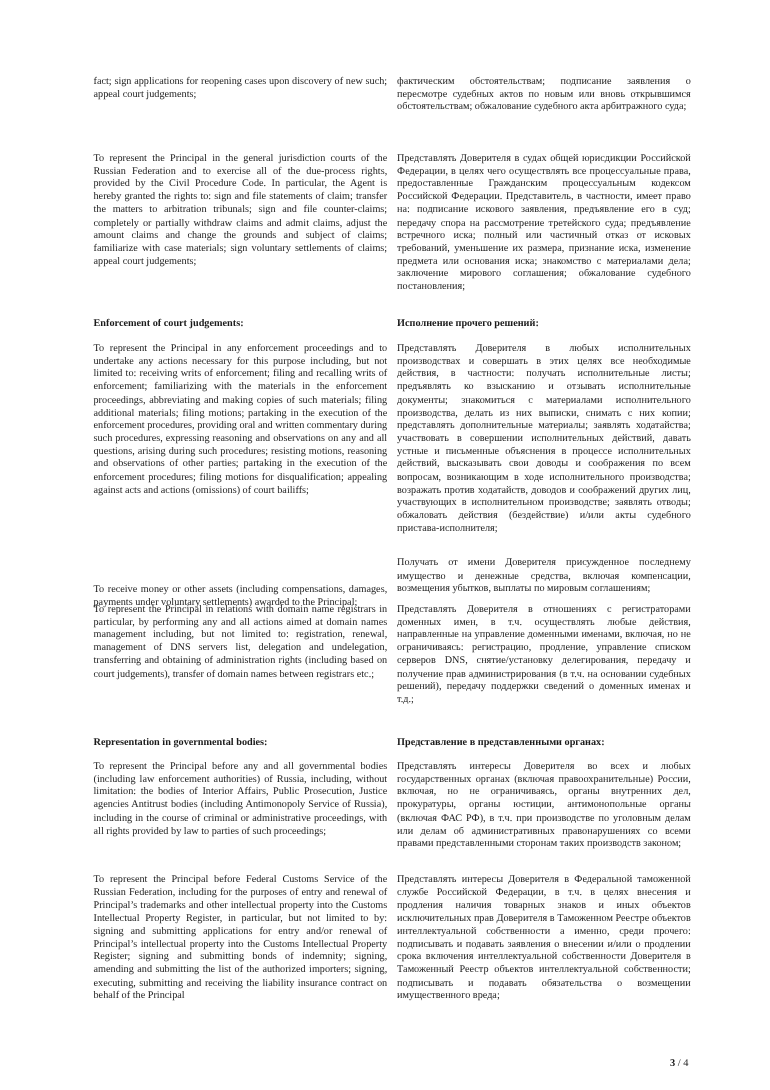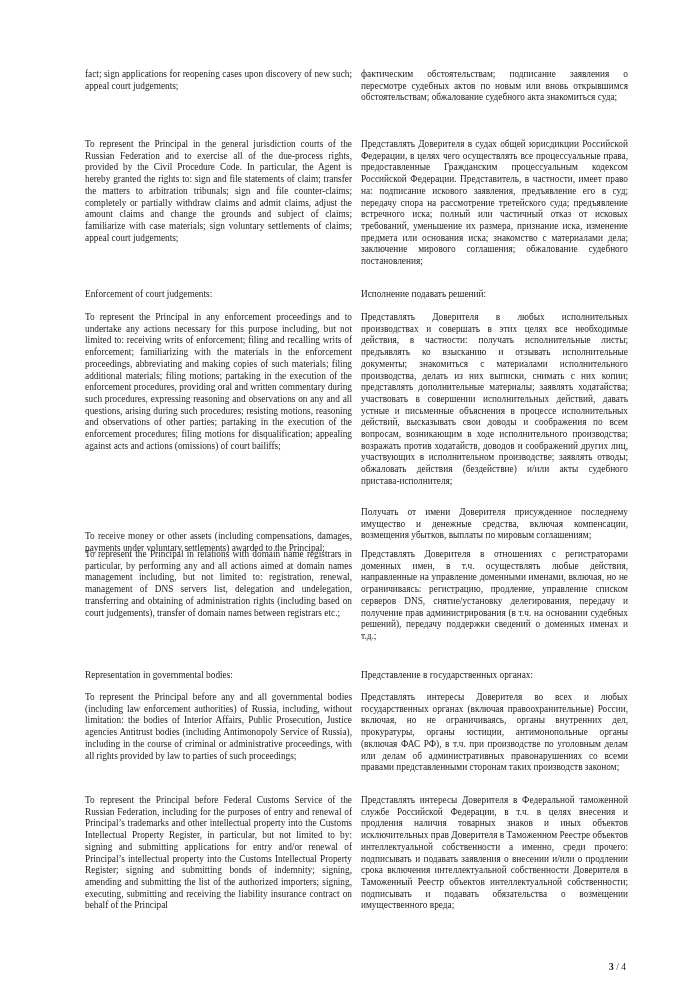--- a/index.html
+++ b/index.html
@@ -2,48 +2,48 @@
 <html><head>
   <meta charset="utf-8">
   <style>
     html, body { margin: 0; padding: 0; background: #ffffff; }
     body { width: 700px; height: 991px; position: relative; overflow: hidden;
       font-family: "Liberation Serif", "DejaVu Serif", serif; color: #1a1a1a; }
     .col { position: absolute; width: 267px; font-size: 9.3px; line-height: 11.7px;
       text-align: justify; margin: 0; }
     .left { left: 85px; }
     .right { left: 361px; }
-    .heading { font-weight: normal; }
+    .heading { font-weight: bold; }
     .page-num { position: absolute; left: 609px; top: 930px; font-size: 9.5px; margin-top: 32px; }
     .page-num b { font-weight: bold; }
   </style>
 </head>
 <body>
 
 <div>
   <p class="col left" style="top:69px">fact; sign applications for reopening cases upon discovery of new such; appeal court judgements;</p>
-  <p class="col right" style="top:69px">фактическим обстоятельствам; подписание заявления о пересмотре судебных актов по новым или вновь открывшимся обстоятельствам; обжалование судебного акта знакомиться суда;</p>
+  <p class="col right" style="top:69px">фактическим обстоятельствам; подписание заявления о пересмотре судебных актов по новым или вновь открывшимся обстоятельствам; обжалование судебного акта арбитражного суда;</p>
 
   <p class="col left" style="top:139px">To represent the Principal in the general jurisdiction courts of the Russian Federation and to exercise all of the due-process rights, provided by the Civil Procedure Code. In particular, the Agent is hereby granted the rights to: sign and file statements of claim; transfer the matters to arbitration tribunals; sign and file counter-claims; completely or partially withdraw claims and admit claims, adjust the amount claims and change the grounds and subject of claims; familiarize with case materials; sign voluntary settlements of claims; appeal court judgements;</p>
   <p class="col right" style="top:139px">Представлять Доверителя в судах общей юрисдикции Российской Федерации, в целях чего осуществлять все процессуальные права, предоставленные Гражданским процессуальным кодексом Российской Федерации. Представитель, в частности, имеет право на: подписание искового заявления, предъявление его в суд; передачу спора на рассмотрение третейского суда; предъявление встречного иска; полный или частичный отказ от исковых требований, уменьшение их размера, признание иска, изменение предмета или основания иска; знакомство с материалами дела; заключение мирового соглашения; обжалование судебного постановления;</p>
 
   <p class="col left heading" style="top:289px">Enforcement of court judgements:</p>
-  <p class="col right heading" style="top:289px">Исполнение подавать решений:</p>
+  <p class="col right heading" style="top:289px">Исполнение прочего решений:</p>
 
   <p class="col left" style="top:312px">To represent the Principal in any enforcement proceedings and to undertake any actions necessary for this purpose including, but not limited to: receiving writs of enforcement; filing and recalling writs of enforcement; familiarizing with the materials in the enforcement proceedings, abbreviating and making copies of such materials; filing additional materials; filing motions; partaking in the execution of the enforcement procedures, providing oral and written commentary during such procedures, expressing reasoning and observations on any and all questions, arising during such procedures; resisting motions, reasoning and observations of other parties; partaking in the execution of the enforcement procedures; filing motions for disqualification; appealing against acts and actions (omissions) of court bailiffs;</p>
   <p class="col right" style="top:312px">Представлять Доверителя в любых исполнительных производствах и совершать в этих целях все необходимые действия, в частности: получать исполнительные листы; предъявлять ко взысканию и отзывать исполнительные документы; знакомиться с материалами исполнительного производства, делать из них выписки, снимать с них копии; представлять дополнительные материалы; заявлять ходатайства; участвовать в совершении исполнительных действий, давать устные и письменные объяснения в процессе исполнительных действий, высказывать свои доводы и соображения по всем вопросам, возникающим в ходе исполнительного производства; возражать против ходатайств, доводов и соображений других лиц, участвующих в исполнительном производстве; заявлять отводы; обжаловать действия (бездействие) и/или акты судебного пристава-исполнителя;</p>
 
   <p class="col left" style="top:531px">To receive money or other assets (including compensations, damages, payments under voluntary settlements) awarded to the Principal;</p>
   <p class="col right" style="top:507px">Получать от имени Доверителя присужденное последнему имущество и денежные средства, включая компенсации, возмещения убытков, выплаты по мировым соглашениям;</p>
 
   <p class="col left" style="top:549px">To represent the Principal in relations with domain name registrars in particular, by performing any and all actions aimed at domain names management including, but not limited to: registration, renewal, management of DNS servers list, delegation and undelegation, transferring and obtaining of administration rights (including based on court judgements), transfer of domain names between registrars etc.;</p>
   <p class="col right" style="top:549px">Представлять Доверителя в отношениях с регистраторами доменных имен, в т.ч. осуществлять любые действия, направленные на управление доменными именами, включая, но не ограничиваясь: регистрацию, продление, управление списком серверов DNS, снятие/установку делегирования, передачу и получение прав администрирования (в т.ч. на основании судебных решений), передачу поддержки сведений о доменных именах и т.д.;</p>
 
   <p class="col left heading" style="top:670px">Representation in governmental bodies:</p>
-  <p class="col right heading" style="top:670px">Представление в государственных органах:</p>
+  <p class="col right heading" style="top:670px">Представление в представленными органах:</p>
 
   <p class="col left" style="top:692px">To represent the Principal before any and all governmental bodies (including law enforcement authorities) of Russia, including, without limitation: the bodies of Interior Affairs, Public Prosecution, Justice agencies Antitrust bodies (including Antimonopoly Service of Russia), including in the course of criminal or administrative proceedings, with all rights provided by law to parties of such proceedings;</p>
   <p class="col right" style="top:692px">Представлять интересы Доверителя во всех и любых государственных органах (включая правоохранительные) России, включая, но не ограничиваясь, органы внутренних дел, прокуратуры, органы юстиции, антимонопольные органы (включая ФАС РФ), в т.ч. при производстве по уголовным делам или делам об административных правонарушениях со всеми правами представленными сторонам таких производств законом;</p>
 
   <p class="col left" style="top:795px">To represent the Principal before Federal Customs Service of the Russian Federation, including for the purposes of entry and renewal of Principal’s trademarks and other intellectual property into the Customs Intellectual Property Register, in particular, but not limited to by: signing and submitting applications for entry and/or renewal of Principal’s intellectual property into the Customs Intellectual Property Register; signing and submitting bonds of indemnity; signing, amending and submitting the list of the authorized importers; signing, executing, submitting and receiving the liability insurance contract on behalf of the Principal</p>
   <p class="col right" style="top:795px">Представлять интересы Доверителя в Федеральной таможенной службе Российской Федерации, в т.ч. в целях внесения и продления наличия товарных знаков и иных объектов исключительных прав Доверителя в Таможенном Реестре объектов интеллектуальной собственности а именно, среди прочего: подписывать и подавать заявления о внесении и/или о продлении срока включения интеллектуальной собственности Доверителя в Таможенный Реестр объектов интеллектуальной собственности; подписывать и подавать обязательства о возмещении имущественного вреда;</p>
 
   <div class="page-num">
     <b>3</b><span> / </span><span>4</span>
   </div>

